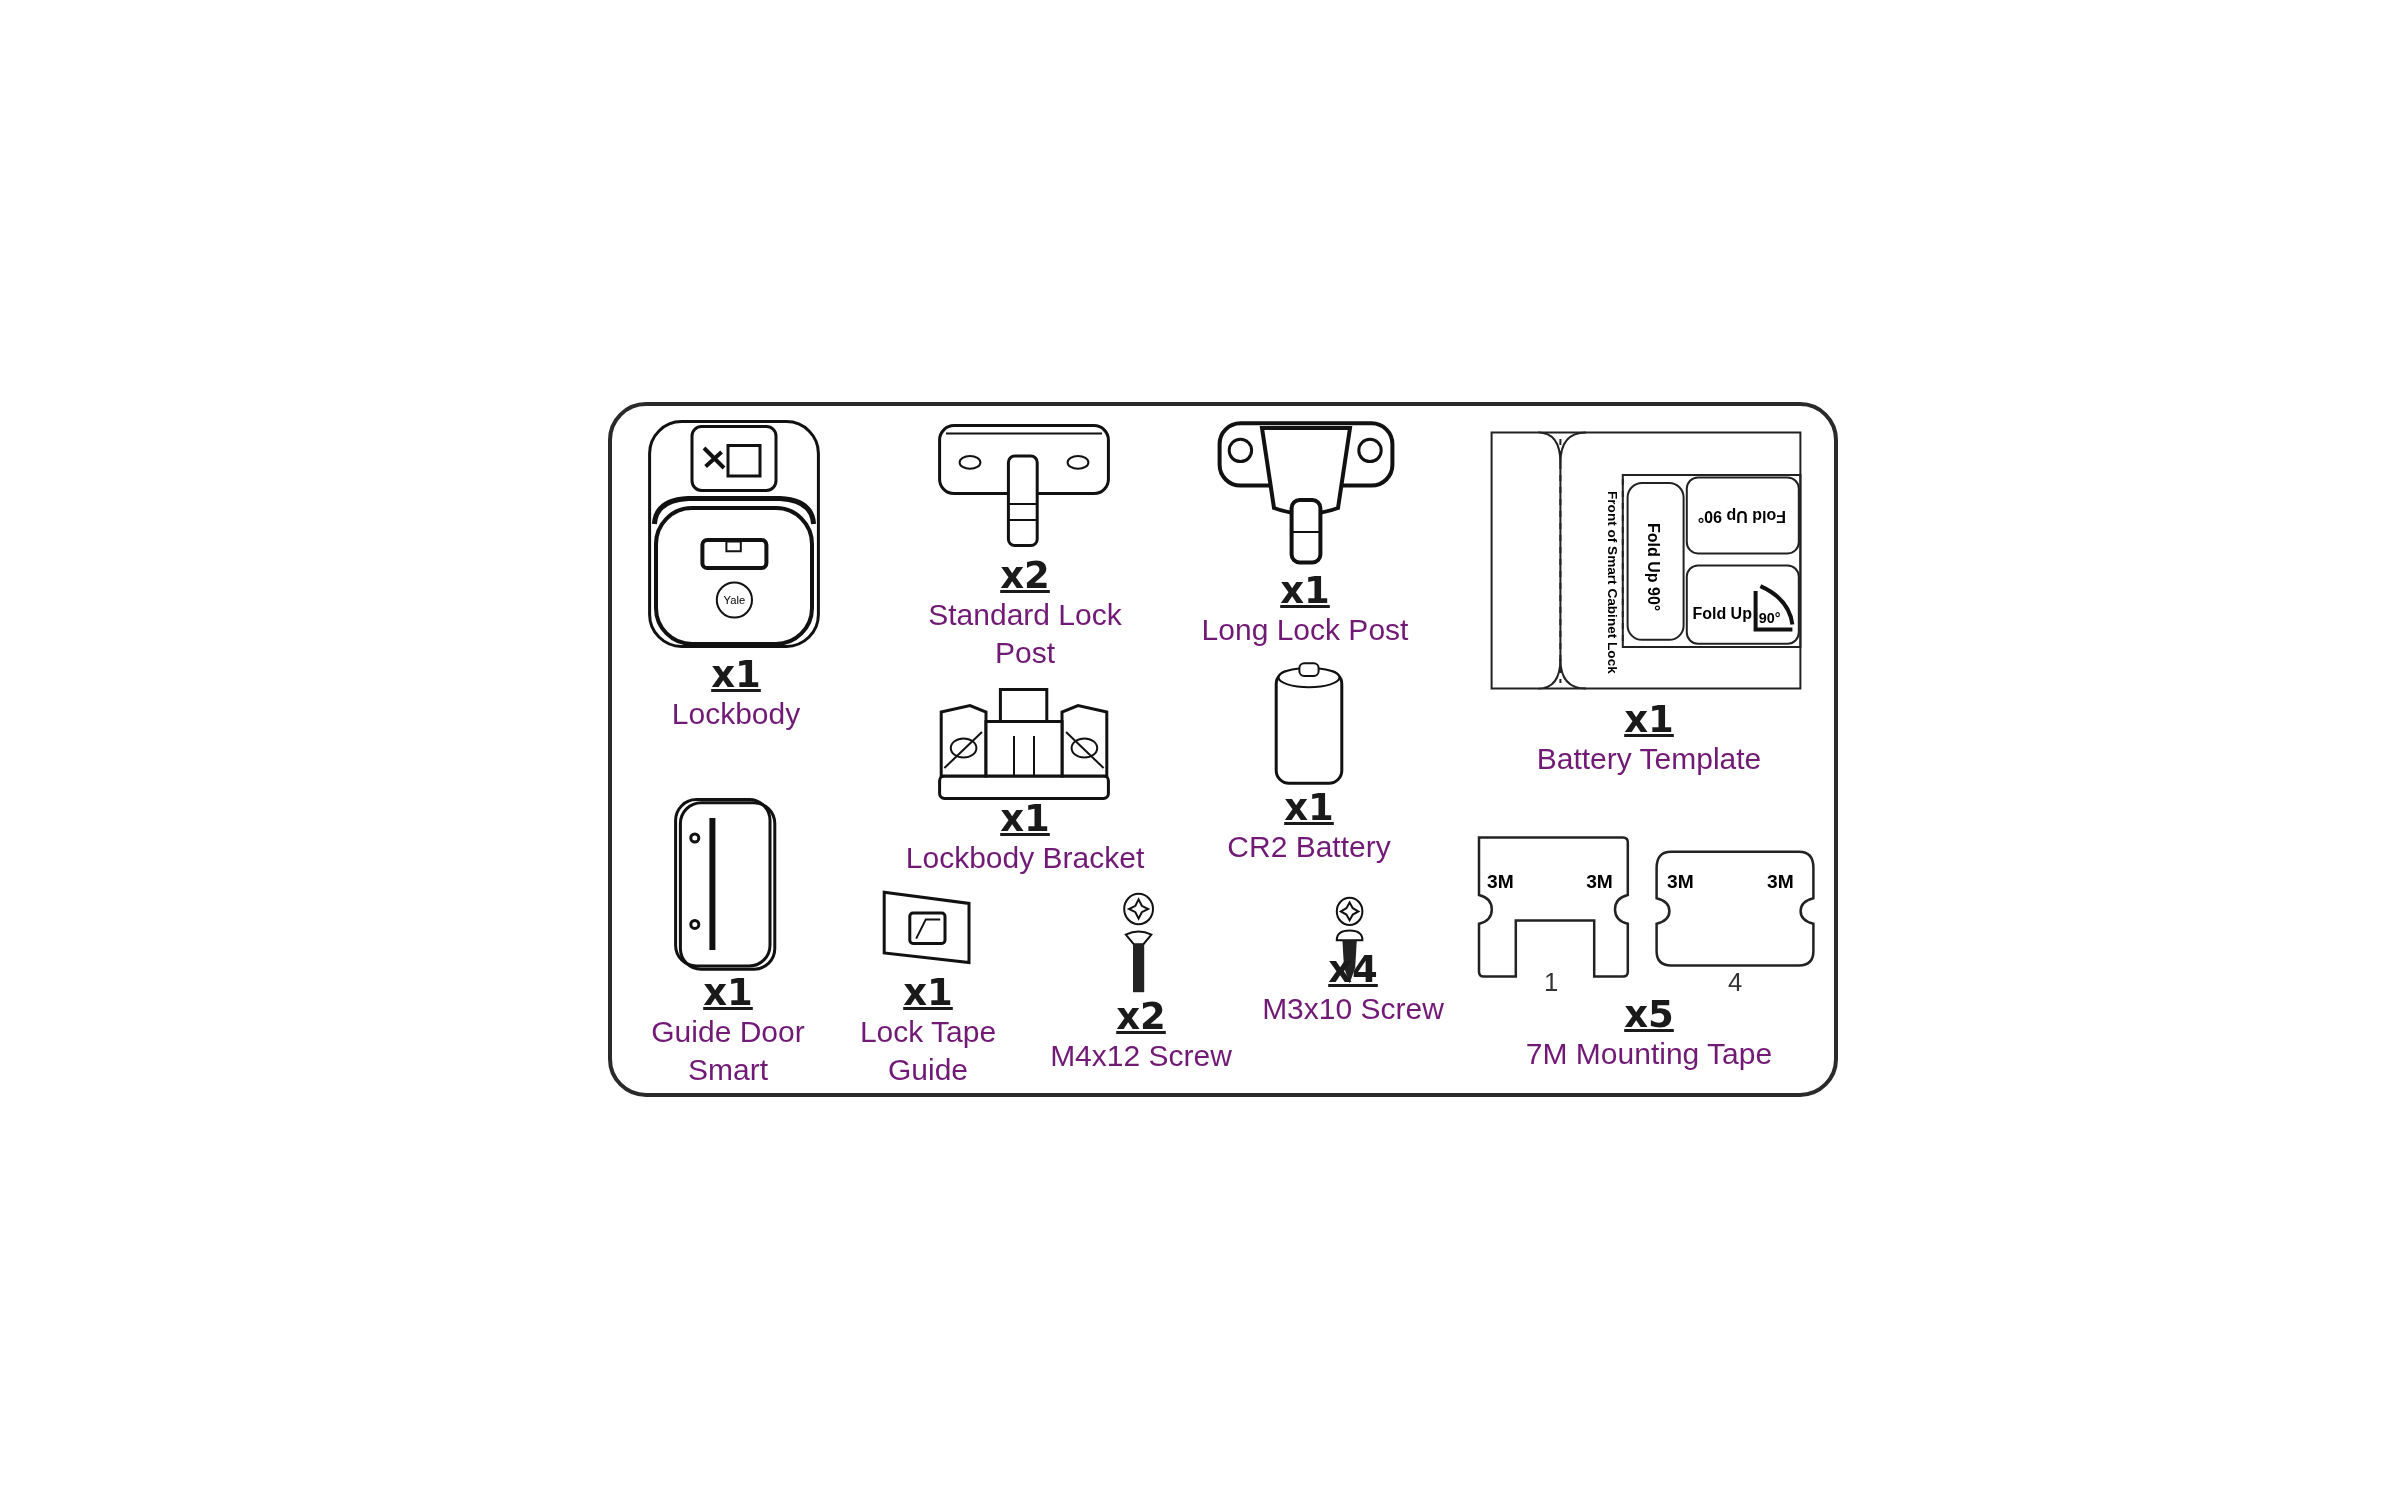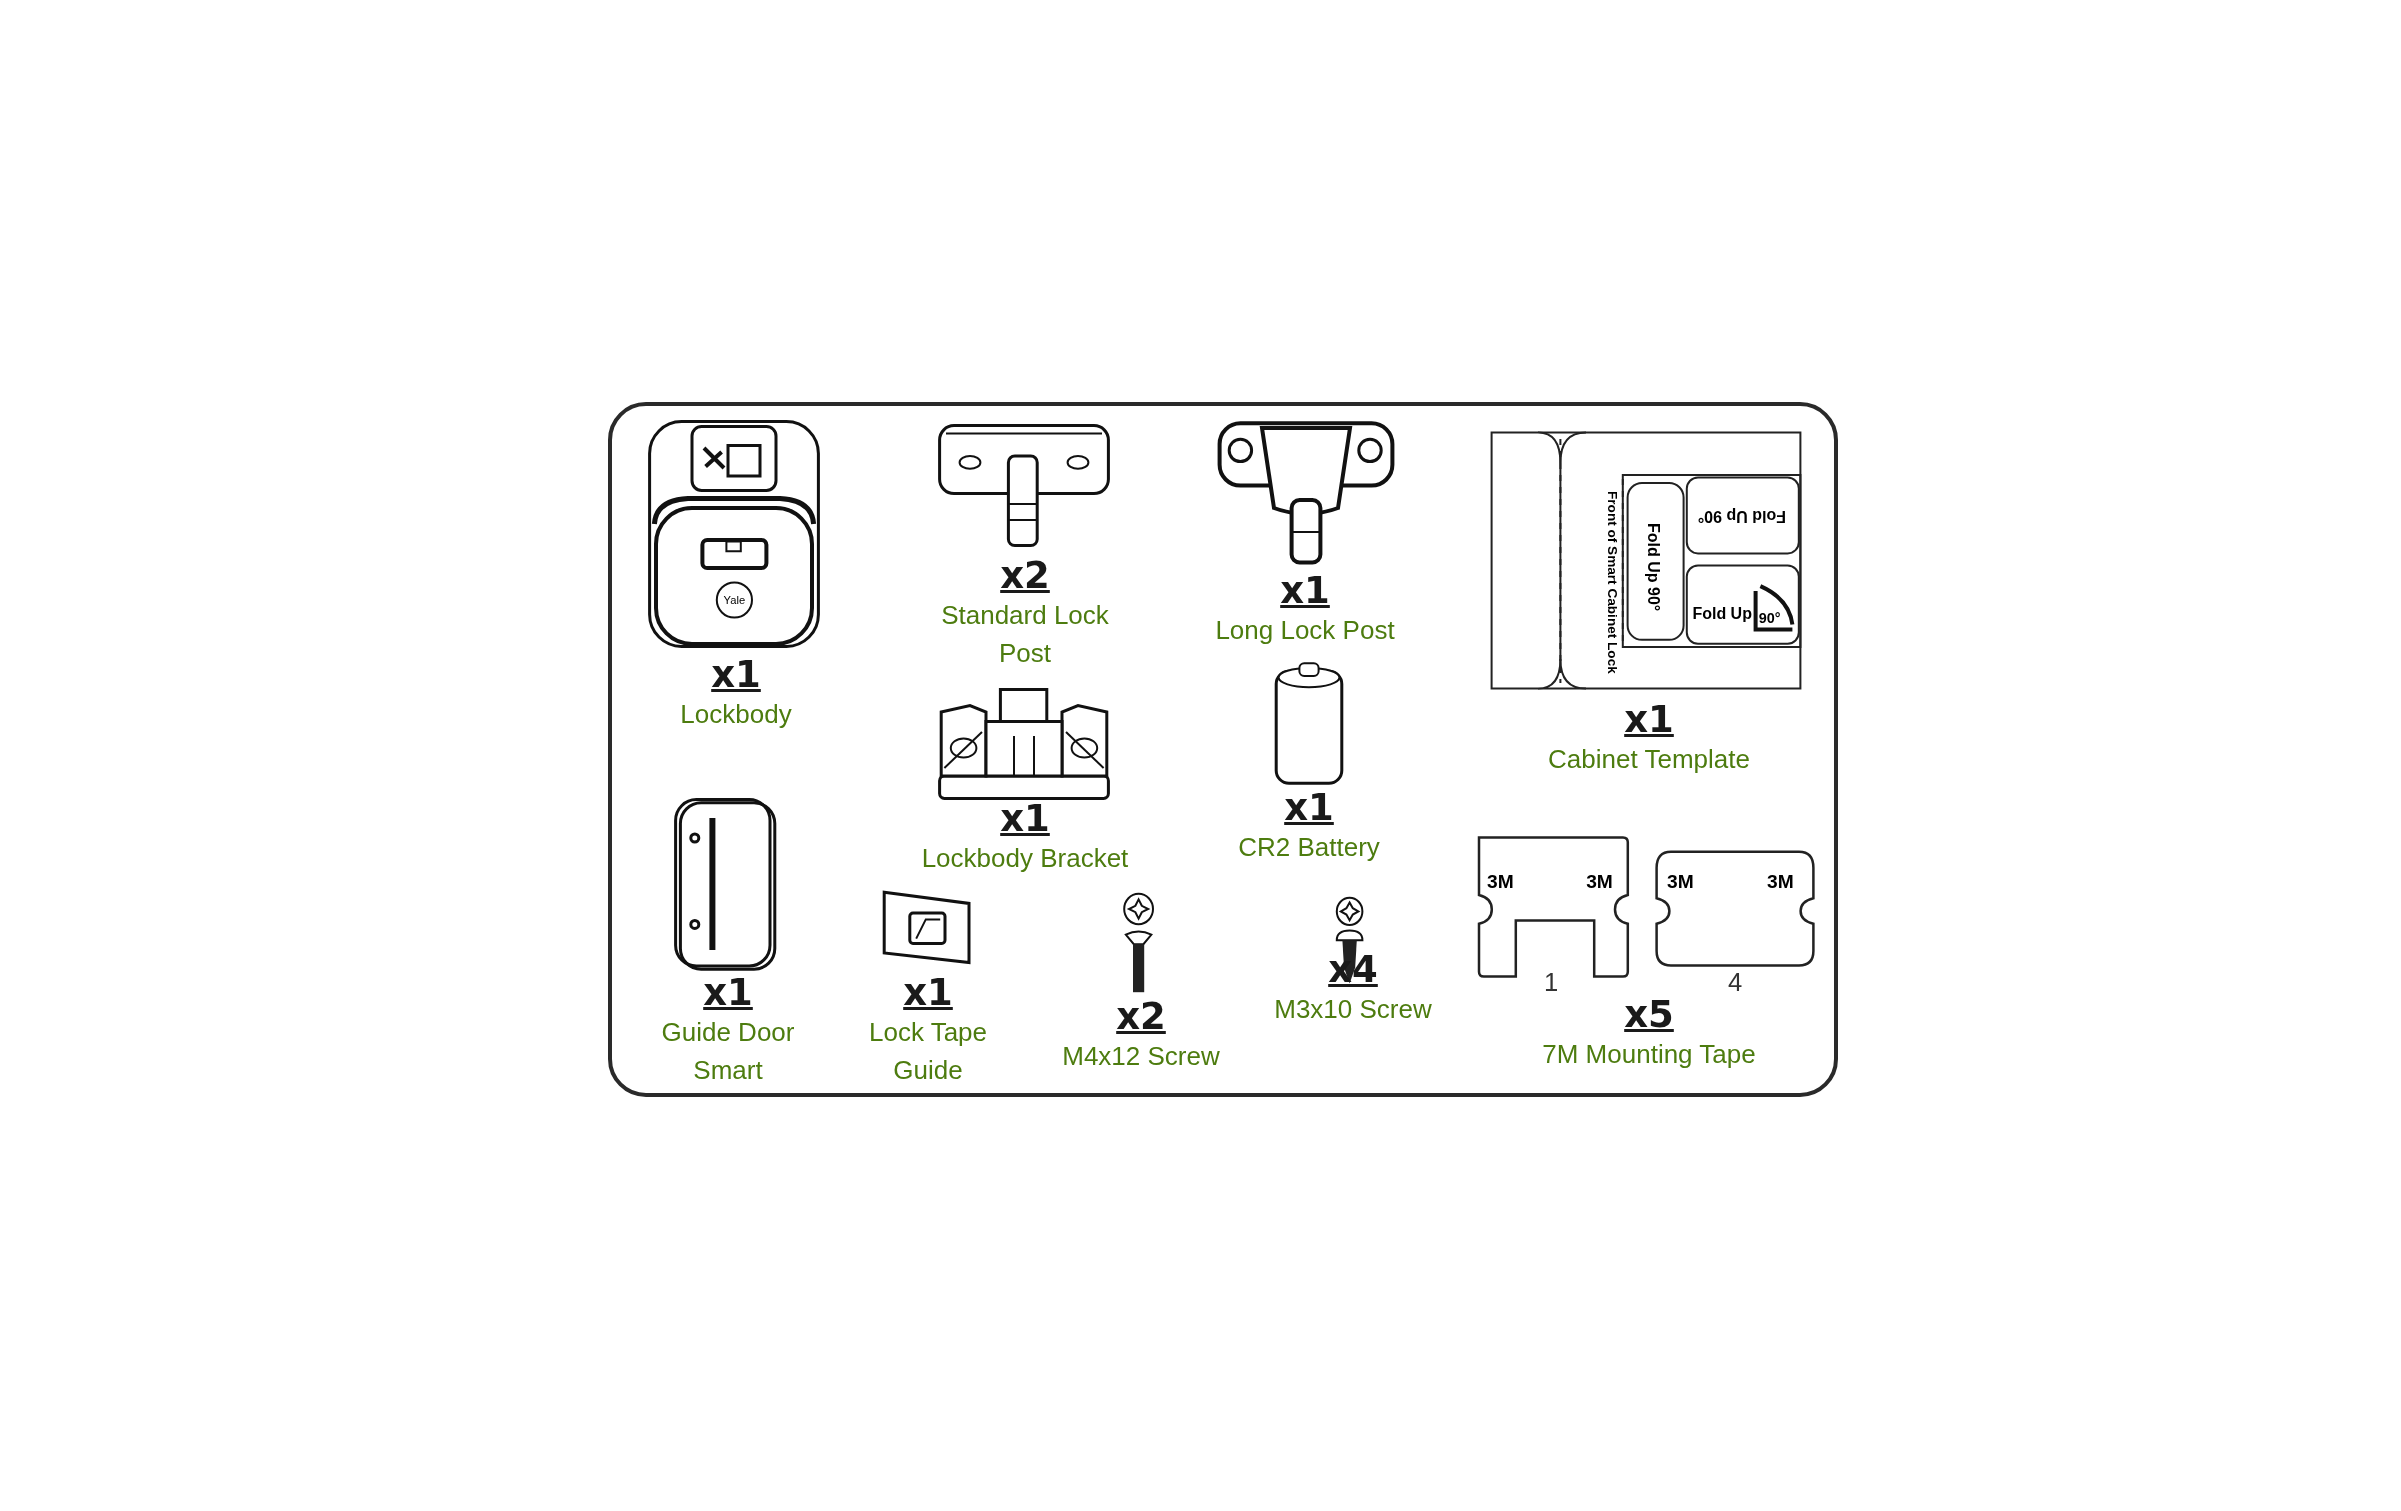--- a/index.html
+++ b/index.html
@@ -1,20 +1,20 @@
 <!DOCTYPE html>
 <html style="font-size:12.8px"><head>
 <meta charset="utf-8">
 <style>
   html,body{margin:0;padding:0;background:#ffffff;}
   body{width:2401px;height:1511px;position:relative;overflow:hidden;font-family:"Liberation Sans",sans-serif;color:#222;}
   .box{position:absolute;left:608px;top:402px;width:1230px;height:695px;border:4px solid #2a2a2a;border-radius:38px;box-sizing:border-box;}
   .item{position:absolute;text-align:center;}
   .qty{display:block;font-weight:bold;font-size:37px;line-height:40px;color:#1a1a1a;font-family:"DejaVu Sans",sans-serif;text-decoration:underline;}
-  .lbl{display:block;font-size:26px;line-height:38px;color:#4d7c0f;font-family:"Liberation Sans",sans-serif;}
+  .lbl{display:block;font-size:30px;line-height:38px;color:#701a75;font-family:"Liberation Sans",sans-serif;}
   svg{position:absolute;overflow:visible;}
   svg *{vector-effect:non-scaling-stroke;}
 </style>
 </head>
 <body>
 
 <div class="box"></div>
 
 <svg style="left:648px;top:420px;" width="172" height="228" viewBox="0 0 215 285">
   <rect x="2" y="2" width="211" height="281" rx="40" fill="#fff" stroke="#111" stroke-width="3"></rect>
@@ -76,21 +76,21 @@
   <text transform="translate(148,75) rotate(90)" font-size="17" font-weight="bold" font-family="Liberation Sans, sans-serif">Front of Smart Cabinet Lock</text>
   <text transform="translate(198,115) rotate(90)" font-size="20" font-weight="bold" font-family="Liberation Sans, sans-serif">Fold Up  90°</text>
   <text transform="translate(370,100) rotate(180)" font-size="20" font-weight="bold" font-family="Liberation Sans, sans-serif">Fold Up  90°</text>
   <text x="253" y="235" font-size="20" font-weight="bold" font-family="Liberation Sans, sans-serif">Fold Up</text>
   <path d="M332 200 L332 248 L378 248" fill="none" stroke="#111" stroke-width="4"></path>
   <path d="M338 194 Q374 210 378 242" fill="none" stroke="#111" stroke-width="4"></path>
   <text x="336" y="240" font-size="18" font-weight="bold" font-family="Liberation Sans, sans-serif">90°</text>
 </svg>
 <div class="item" style="left:1505px;top:700px;width:288px;">
   <span class="qty">x1</span>
-  <span class="lbl">Cabinet Template</span>
+  <span class="lbl">Battery Template</span>
 </div>
 
 <svg style="left:938px;top:688px;" width="172" height="112" viewBox="0 0 215 140">
   <rect x="2" y="110" width="211" height="28" rx="6" fill="#fff" stroke="#111" stroke-width="3"></rect>
   <rect x="78" y="2" width="58" height="40" fill="#fff" stroke="#111" stroke-width="3"></rect>
   <path d="M4 30 L40 22 L60 30 L60 110 L4 110 Z" fill="#fff" stroke="#111" stroke-width="3"></path>
   <path d="M211 30 L175 22 L155 30 L155 110 L211 110 Z" fill="#fff" stroke="#111" stroke-width="3"></path>
   <rect x="60" y="42" width="95" height="68" fill="#fff" stroke="#111" stroke-width="3"></rect>
   <line x1="95" y1="60" x2="95" y2="110" stroke="#111" stroke-width="2"></line>
   <line x1="120" y1="60" x2="120" y2="110" stroke="#111" stroke-width="2"></line>

